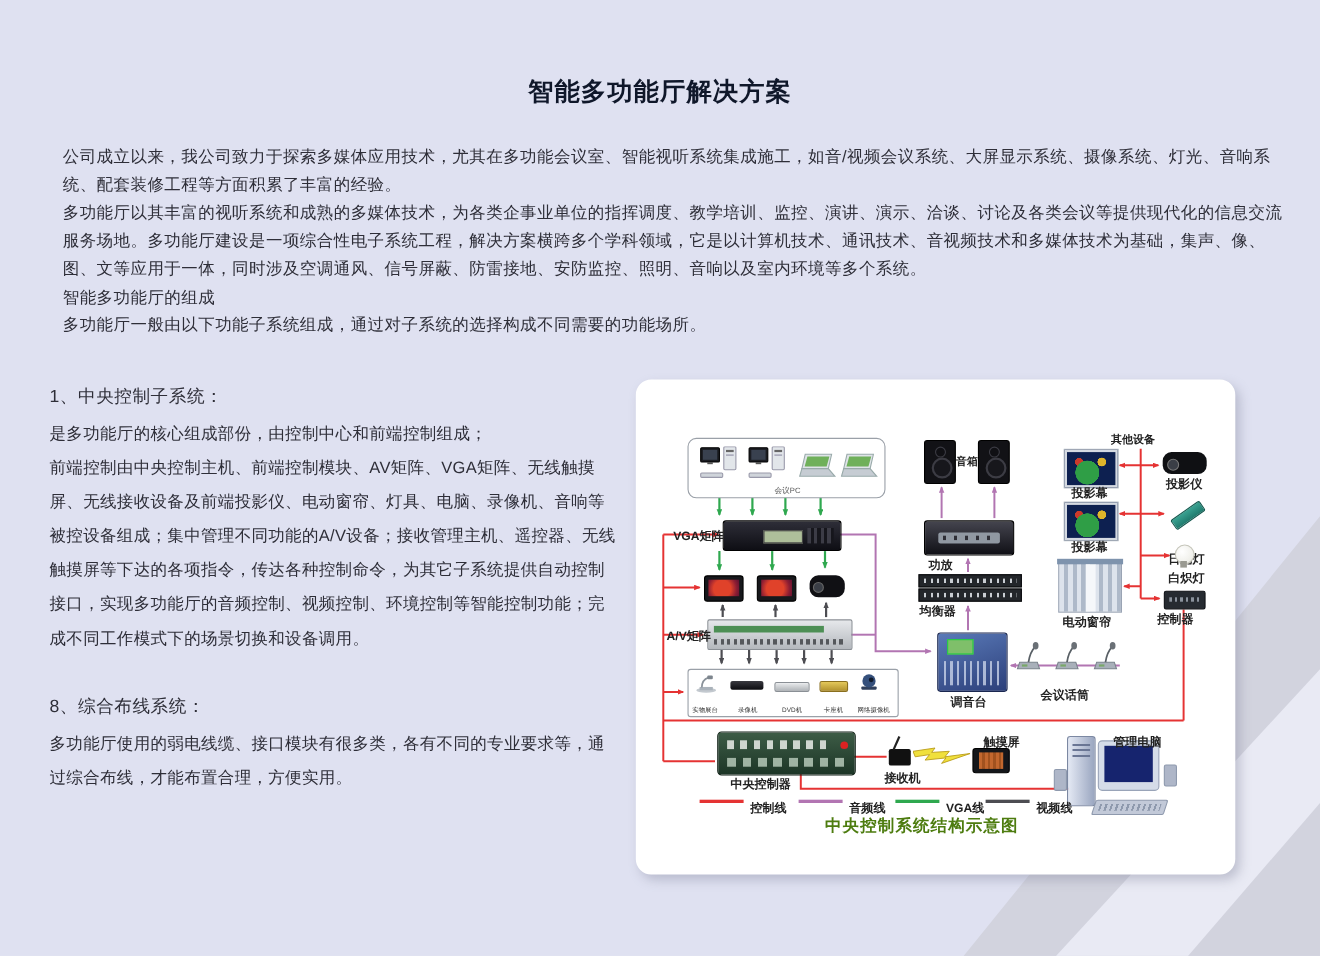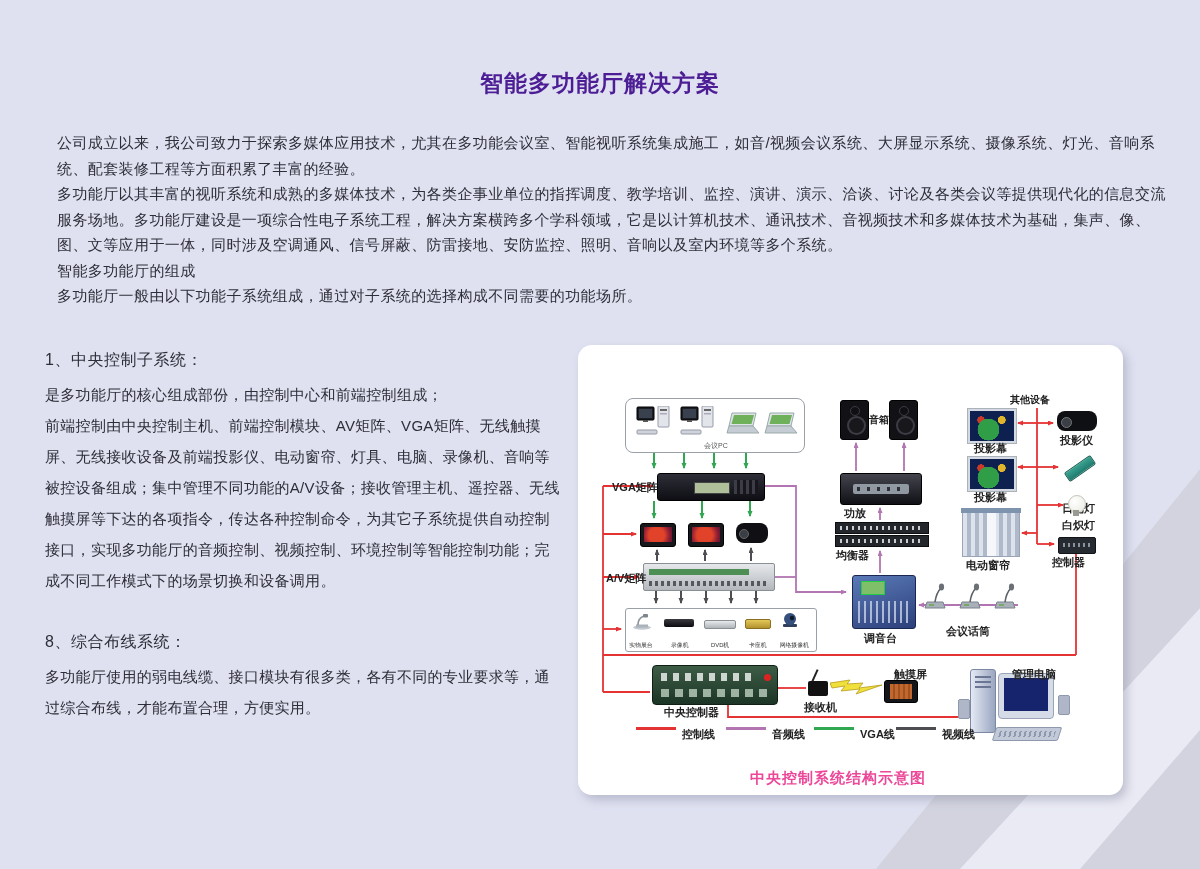--- a/index.html
+++ b/index.html
@@ -12,36 +12,36 @@
   .abs{position:absolute;}
   
   .decor1{left:0;top:0;width:1200px;height:869px;
     background:#d2d3de;
     clip-path:polygon(73% 100%,100% 54%,100% 100%);}
   .decor2{left:0;top:0;width:1200px;height:869px;
     background:#e9eaf4;
     clip-path:polygon(80% 100%,100% 70%,100% 84%,90% 100%);}
   
   .page-title{left:0;top:68px;width:1200px;text-align:center;
-    font-size:23px;font-weight:bold;color:#4c1d95;letter-spacing:1px;}
+    font-size:23px;font-weight:bold;color:#0f172a;letter-spacing:1px;}
   .intro{left:57px;top:130px;width:1118px;font-size:15px;line-height:25.5px;letter-spacing:.4px;}
   .intro p{margin:0;}
   .left-col{left:45px;top:350px;width:517px;font-size:15px;}
   .sec-head{margin:0 0 8px 0;font-size:16px;letter-spacing:.5px;}
   .sec-body p{margin:0;line-height:31px;letter-spacing:.3px;}
   .sec2{margin-top:36px;}
   
   .panel{left:578px;top:345px;width:545px;height:450px;background:#ffffff;
     border-radius:14px;box-shadow:4px 5px 10px rgba(140,142,165,.45);}
   .panel .lines{left:0;top:0;}
   .dev-label{position:absolute;font-size:11px;font-weight:bold;color:#222;white-space:nowrap;}
   .tiny-label{position:absolute;font-size:7px;color:#555;white-space:nowrap;}
   .shelf-label{position:absolute;bottom:1px;font-size:6.5px;color:#333;white-space:nowrap;transform:scale(.9);transform-origin:center;}
-  .caption{left:120px;top:424px;width:280px;text-align:center;
-    font-size:15px;font-weight:bold;color:#ec4899;letter-spacing:1px;}
+  .caption{left:120px;top:396px;width:280px;text-align:center;
+    font-size:15px;font-weight:bold;color:#4d7c0f;letter-spacing:1px;}
   
   .group-box{border:1px solid #9aa0a8;border-radius:8px;background:#fff;}
   
   .vga{left:79px;top:128px;width:106px;height:26px;border-radius:3px;
     background:linear-gradient(#2e2e38,#0e0e14);border:1px solid #000;}
   .vga:before{content:"";position:absolute;left:36px;top:8px;width:34px;height:10px;background:#aebf9a;border:1px solid #444;}
   .vga:after{content:"";position:absolute;right:6px;top:6px;width:24px;height:14px;
     background:repeating-linear-gradient(90deg,#3c3c46 0 3px,#16161c 3px 6px);}
   .tv{border-radius:3px;background:#17181c;width:34px;height:22px;border:1px solid #000;}
   .tv:before{content:"";position:absolute;left:3px;top:3px;right:3px;bottom:4px;

